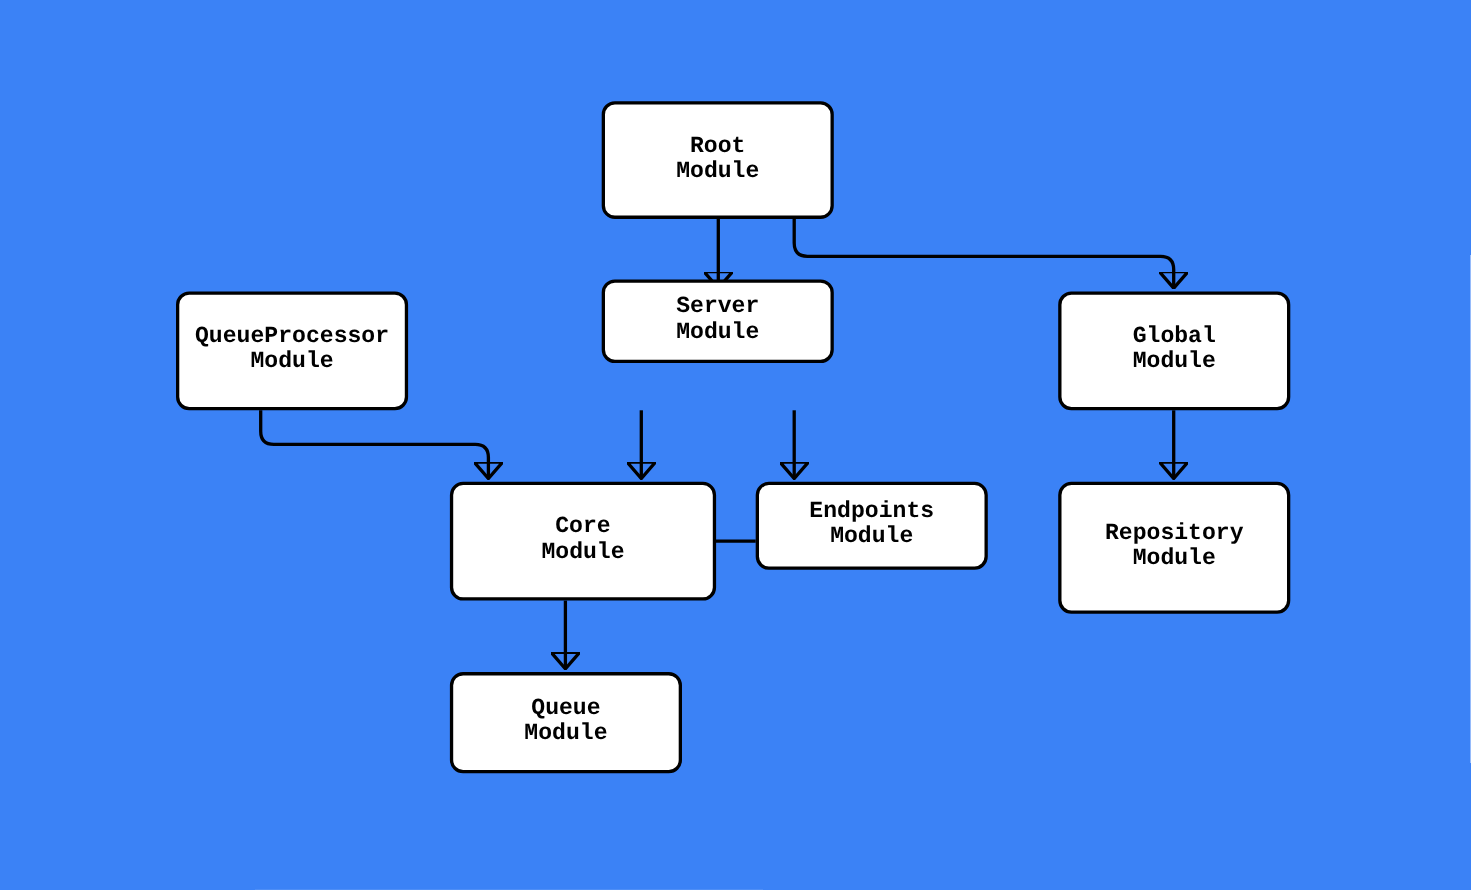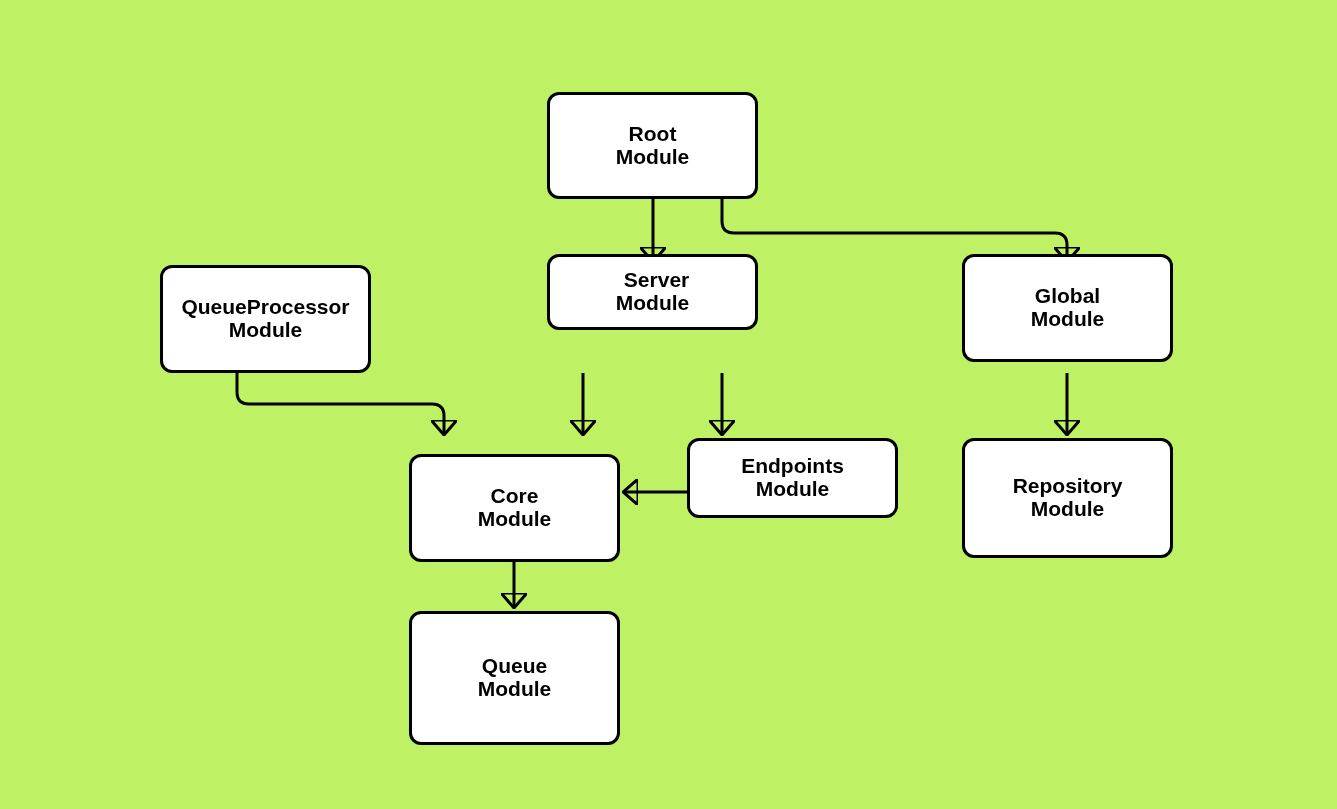--- a/index.html
+++ b/index.html
@@ -1,22 +1,22 @@
 <!DOCTYPE html>
 <html><head>
 <meta charset="utf-8">
 <style>
   * { margin: 0; padding: 0; box-sizing: border-box; }
   html, body { background: #ffffff; }
   .canvas {
     position: relative;
     width: 1337px;
     height: 809px;
-    background: #bef264;
-    font-family: Liberation Sans, sans-serif;
+    background: #3b82f6;
+    font-family: Liberation Mono, monospace;
     overflow: hidden;
   }
   .edges {
     position: absolute;
     left: 0; top: 0;
     width: 1337px; height: 809px;
     pointer-events: none;
   }
   .edges path {
     fill: none;
@@ -71,38 +71,38 @@
   <div class="node" style="left:132px; top:265px; width:211px; height:108px;margin-left:28px;">
     <span class="label">QueueProcessor
 Module</span>
   </div>
 
   <div class="node" style="left:547px; top:254px; width:211px; height:76px;text-align:right;">
     <span class="label">Server
 Module</span>
   </div>
 
-  <div class="node" style="left:962px; top:254px; width:211px; height:108px;">
+  <div class="node" style="left:962px; top:265px; width:211px; height:108px;">
     <span class="label">Global
 Module</span>
   </div>
 
-  <div class="node" style="left:409px; top:454px; width:211px; height:108px;">
+  <div class="node" style="left:409px; top:438px; width:242px; height:108px;">
     <span class="label">Core
 Module</span>
   </div>
 
   <div class="node" style="left:687px; top:438px; width:211px; height:80px;">
     <span class="label">Endpoints
 Module</span>
   </div>
 
   <div class="node" style="left:962px; top:438px; width:211px; height:120px;">
     <span class="label">Repository
 Module</span>
   </div>
 
-  <div class="node" style="left:409px; top:611px; width:211px; height:134px;justify-content:center;">
+  <div class="node" style="left:409px; top:611px; width:211px; height:92px;justify-content:center;">
     <span class="label">Queue
 Module</span>
   </div>
 
 </div>
 
 </body></html>

